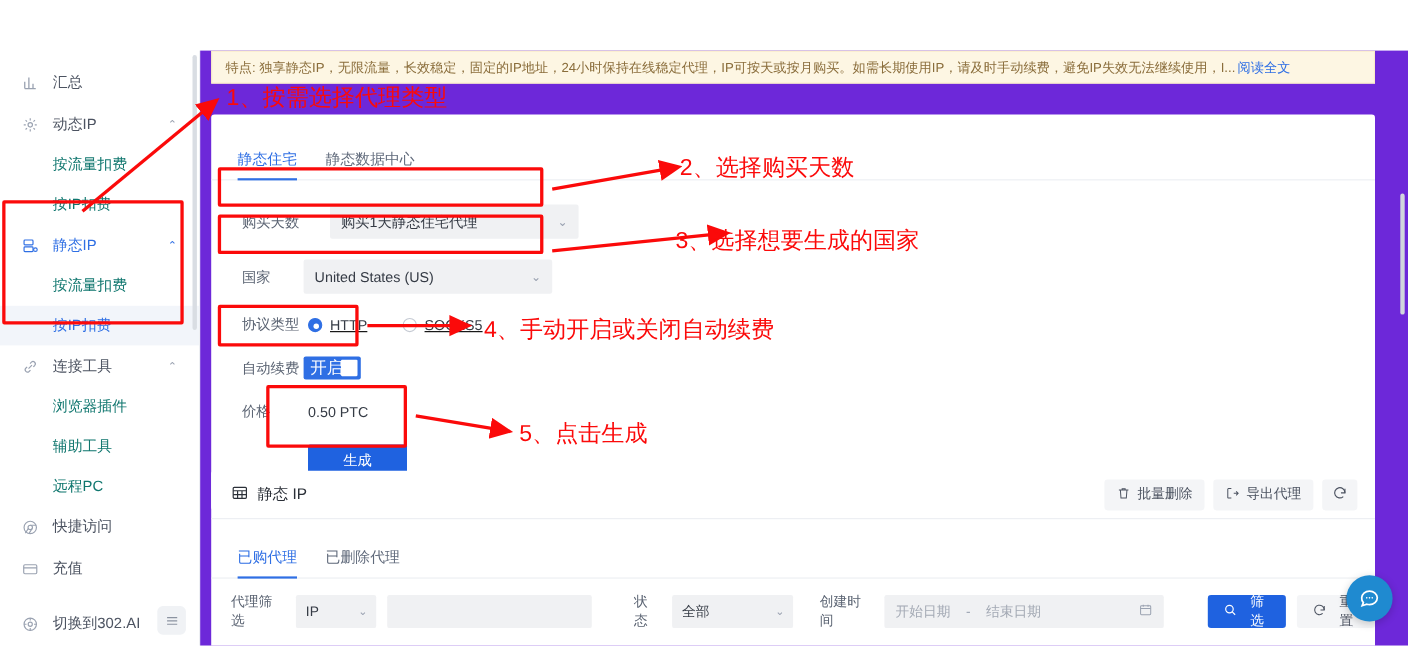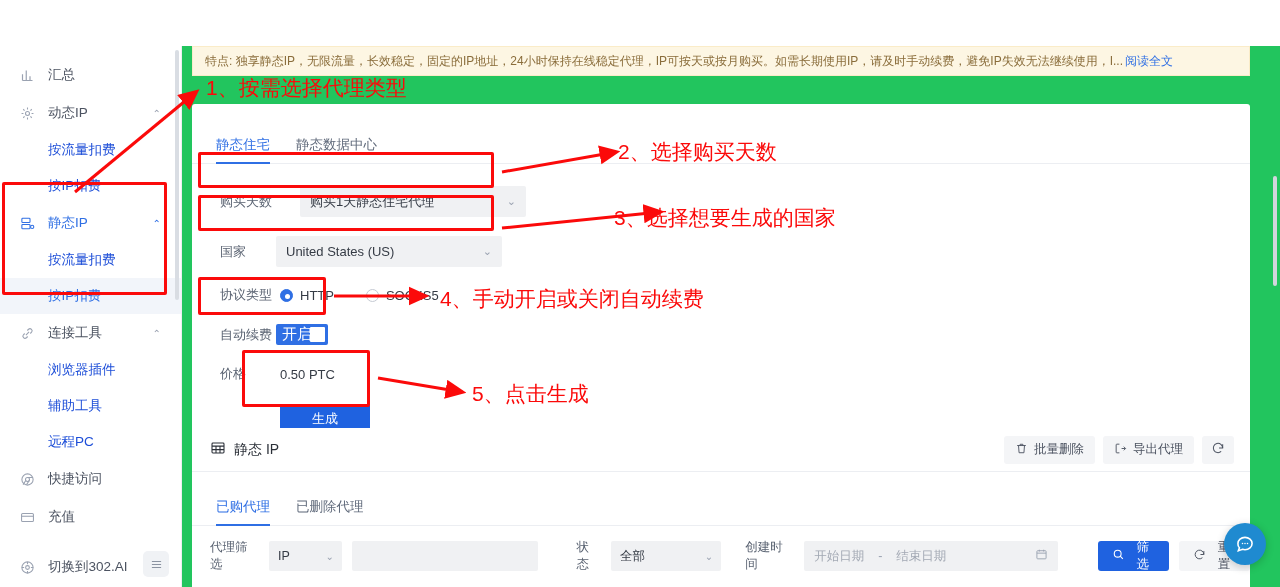--- a/index.html
+++ b/index.html
@@ -53,42 +53,42 @@
   }
   .nav-item .ic {
     width: 18px; margin-right: 12px; display: inline-flex;
     align-items: center; justify-content: center; color: #9aa2b1;
   }
   .nav-item .caret {
     position: absolute; right: 20px; font-size: 10px; color: #9aa2b1;
   }
   .nav-sub {
     display: flex; align-items: center; height: 36px;
-    padding-left: 48px; font-size: 13.5px; color: #1d4ed8; cursor: pointer;
+    padding-left: 48px; font-size: 13.5px; color: #0f766e; cursor: pointer;
   }
   .nav-sub.active { color: #2f6fe4; background: #f2f5fa; }
   .nav-item.active-parent { color: #2f6fe4; }
   .nav-item.active-parent .ic { color: #2f6fe4; }
   .nav-item.active-parent .caret { color: #2f6fe4; }
   .nav-gap { height: 12px; }
   .sb-scroll {
     position: absolute; right: 2px; top: 4px; width: 4px; height: 250px;
     background: #d9dde3; border-radius: 3px;
   }
   .collapse-btn {
     position: absolute; left: 143px; top: 505px;
     width: 26px; height: 26px; border-radius: 5px; background: #f0f2f5;
     display: flex; align-items: center; justify-content: center;
     color: #8b93a1; font-size: 13px; cursor: pointer;
   }
 
   
   .main {
     position: absolute; top: 46px; left: 182px; width: 1098px; height: 541px;
-    background: #22c55e; overflow: hidden;
+    background: #6d28d9; overflow: hidden;
   }
   .main-scroll {
     position: absolute; right: 3px; top: 130px; width: 4px; height: 110px;
     background: #d2d6dd; border-radius: 3px;
   }
 
   .notice {
     position: absolute; left: 10px; top: 0px; width: 1058px; height: 30px;
     background: #fdf6e3; border: 1px solid #faecc8;
     display: flex; align-items: center; padding: 0 12px;
@@ -116,21 +116,21 @@
 
   .frow { display: flex; align-items: center; margin-left: 28px; }
   .flabel { width: 56px; font-size: 13px; color: #5a6372; }
   .fselect {
     width: 226px; height: 31px; background: #f0f1f3; border: none; border-radius: 2px;
     display: flex; align-items: center; padding: 0 10px;
     font-size: 13px; color: #353b45; cursor: pointer; position: relative;
   }
   .fselect .chev { position: absolute; right: 10px; color: #9aa2b1; font-size: 11px; }
 
-  .radio-row { display: flex; align-items: center; gap: 10px; }
+  .radio-row { display: flex; align-items: center; gap: 10px; text-decoration: underline; }
   .radio { display: flex; align-items: center; gap: 7px; font-size: 13px; color: #353b45; cursor: pointer; }
   .rdot { width: 13px; height: 13px; border-radius: 50%; border: 1px solid #c5cad3; background: #fff;
           display: inline-block; position: relative; }
   .rdot.on { border-color: #2f6fe4; background: #2f6fe4; }
   .rdot.on::after { content: ""; position: absolute; left: 4px; top: 4px; width: 5px; height: 5px;
                     border-radius: 50%; background: #fff; }
 
   .switch {
     width: 52px; height: 21px; border-radius: 2px; background: #2f6fe4;
     display: flex; align-items: center; justify-content: flex-start;

